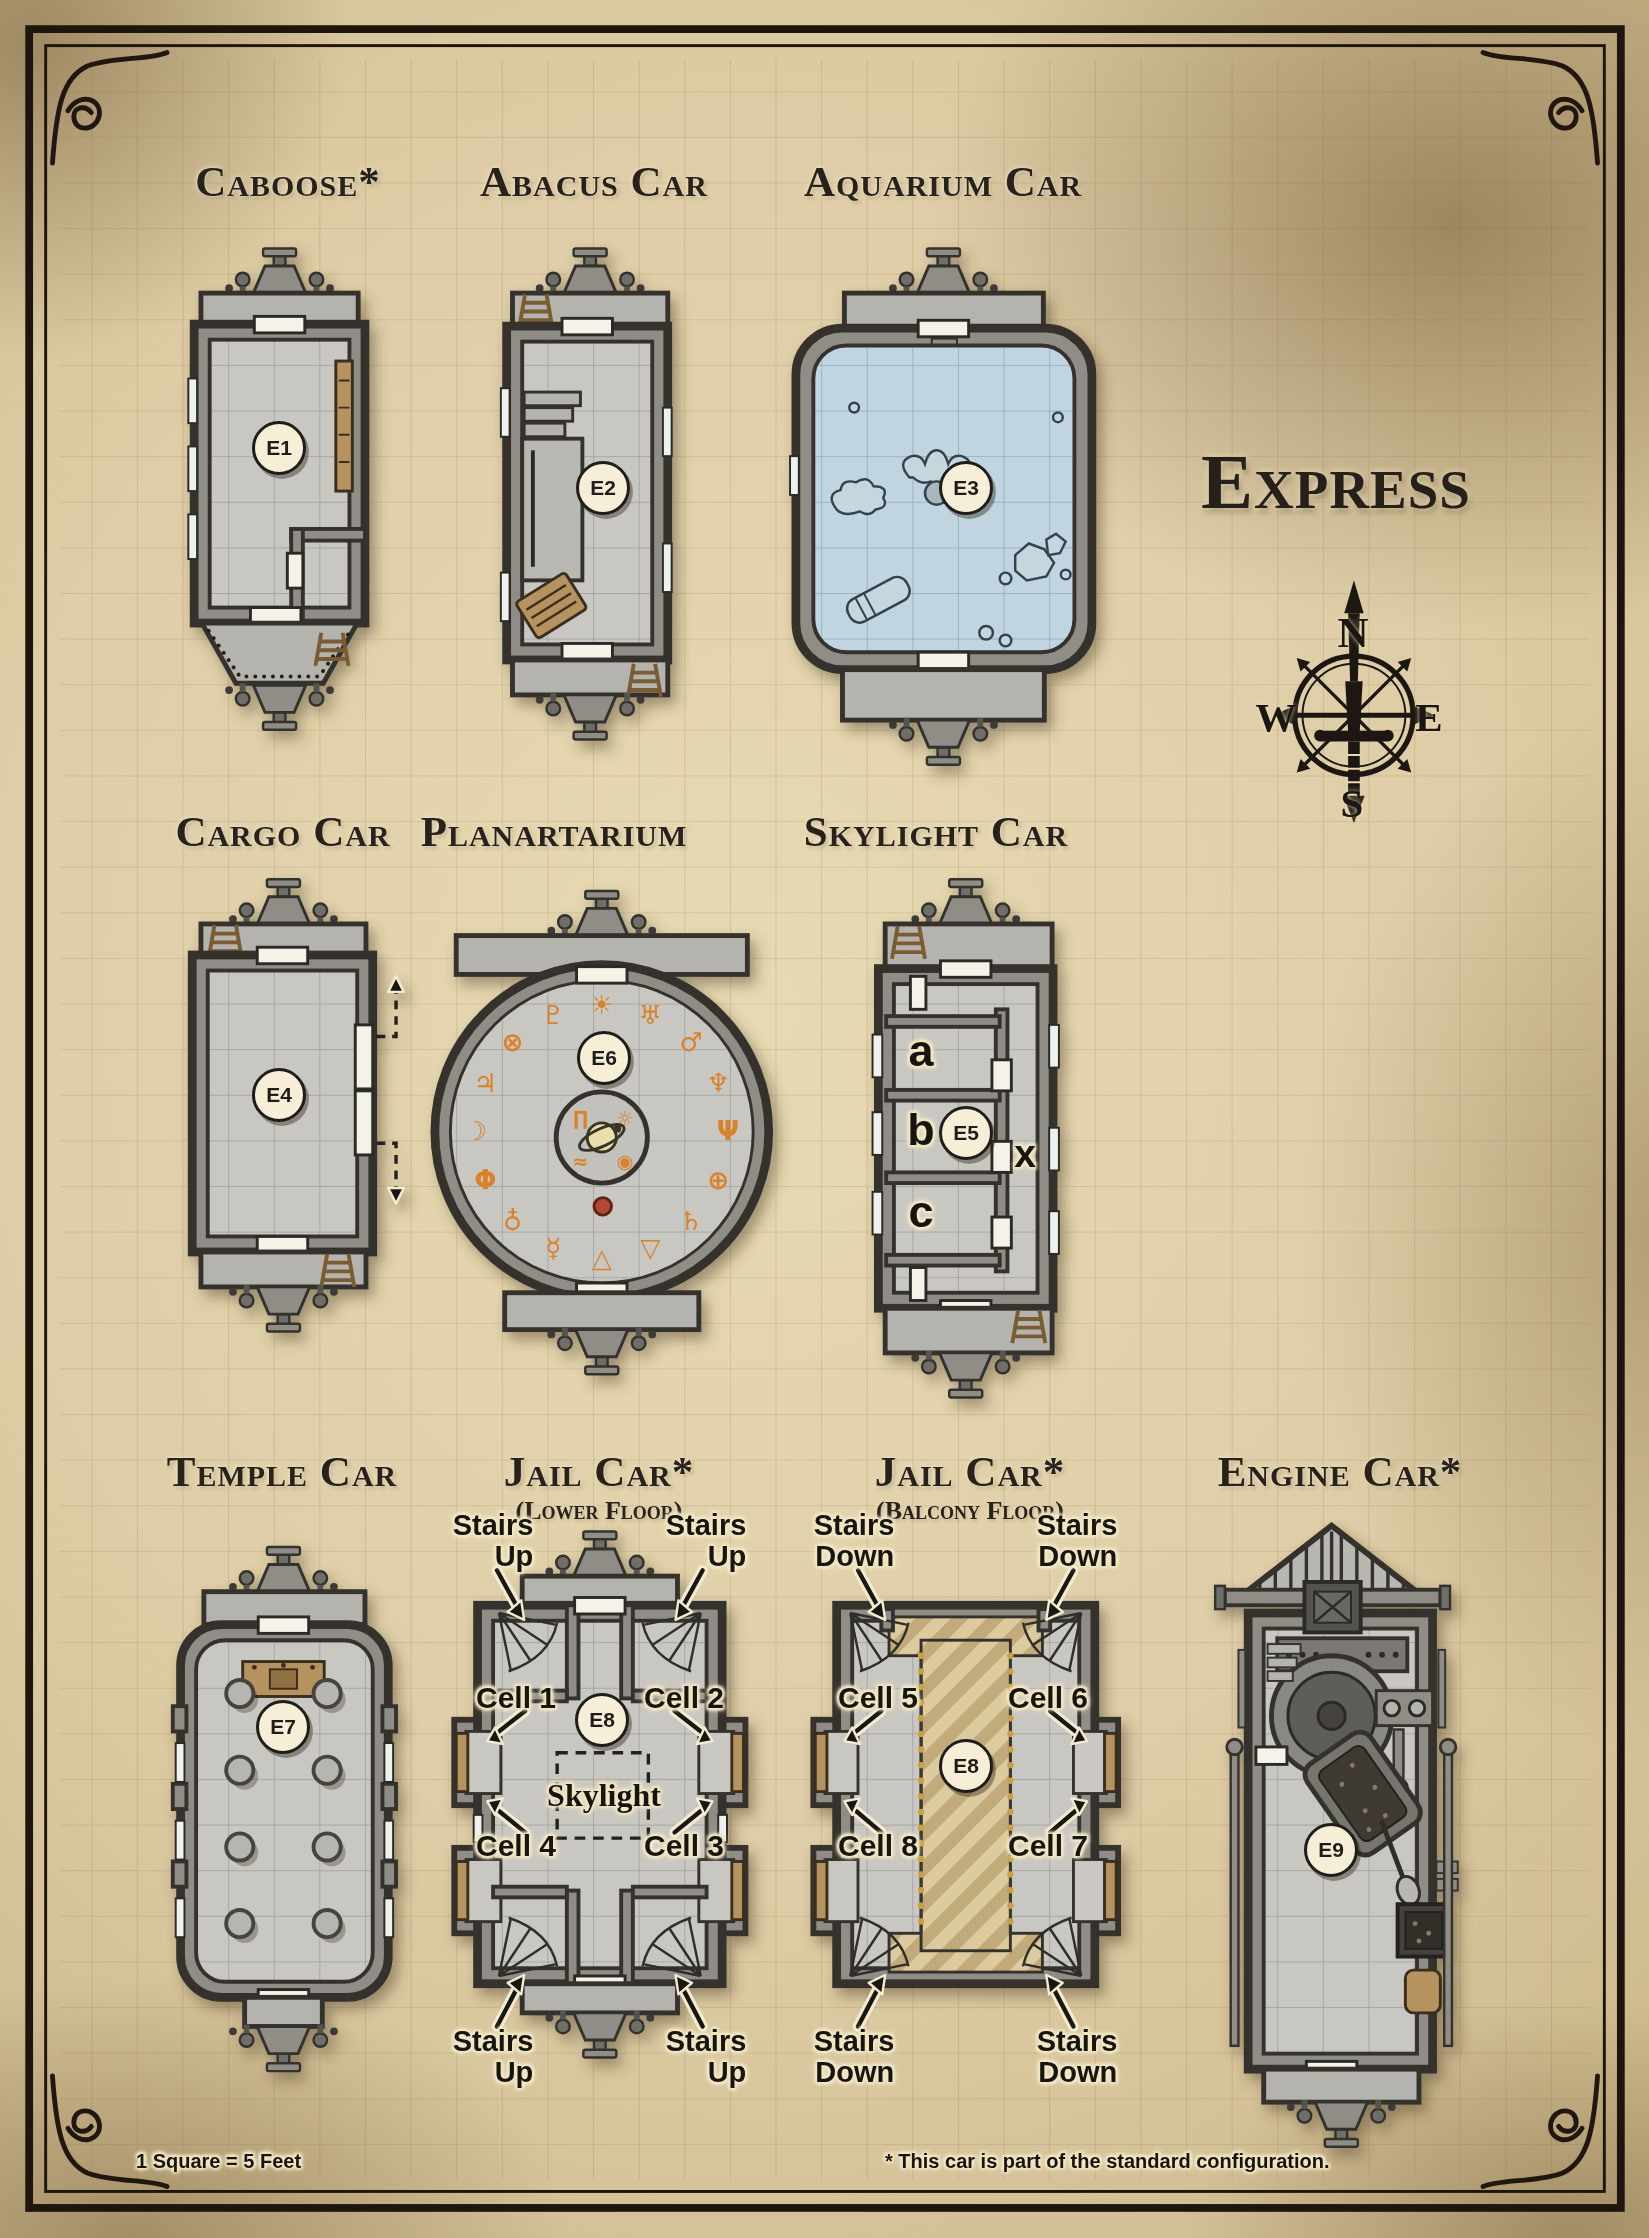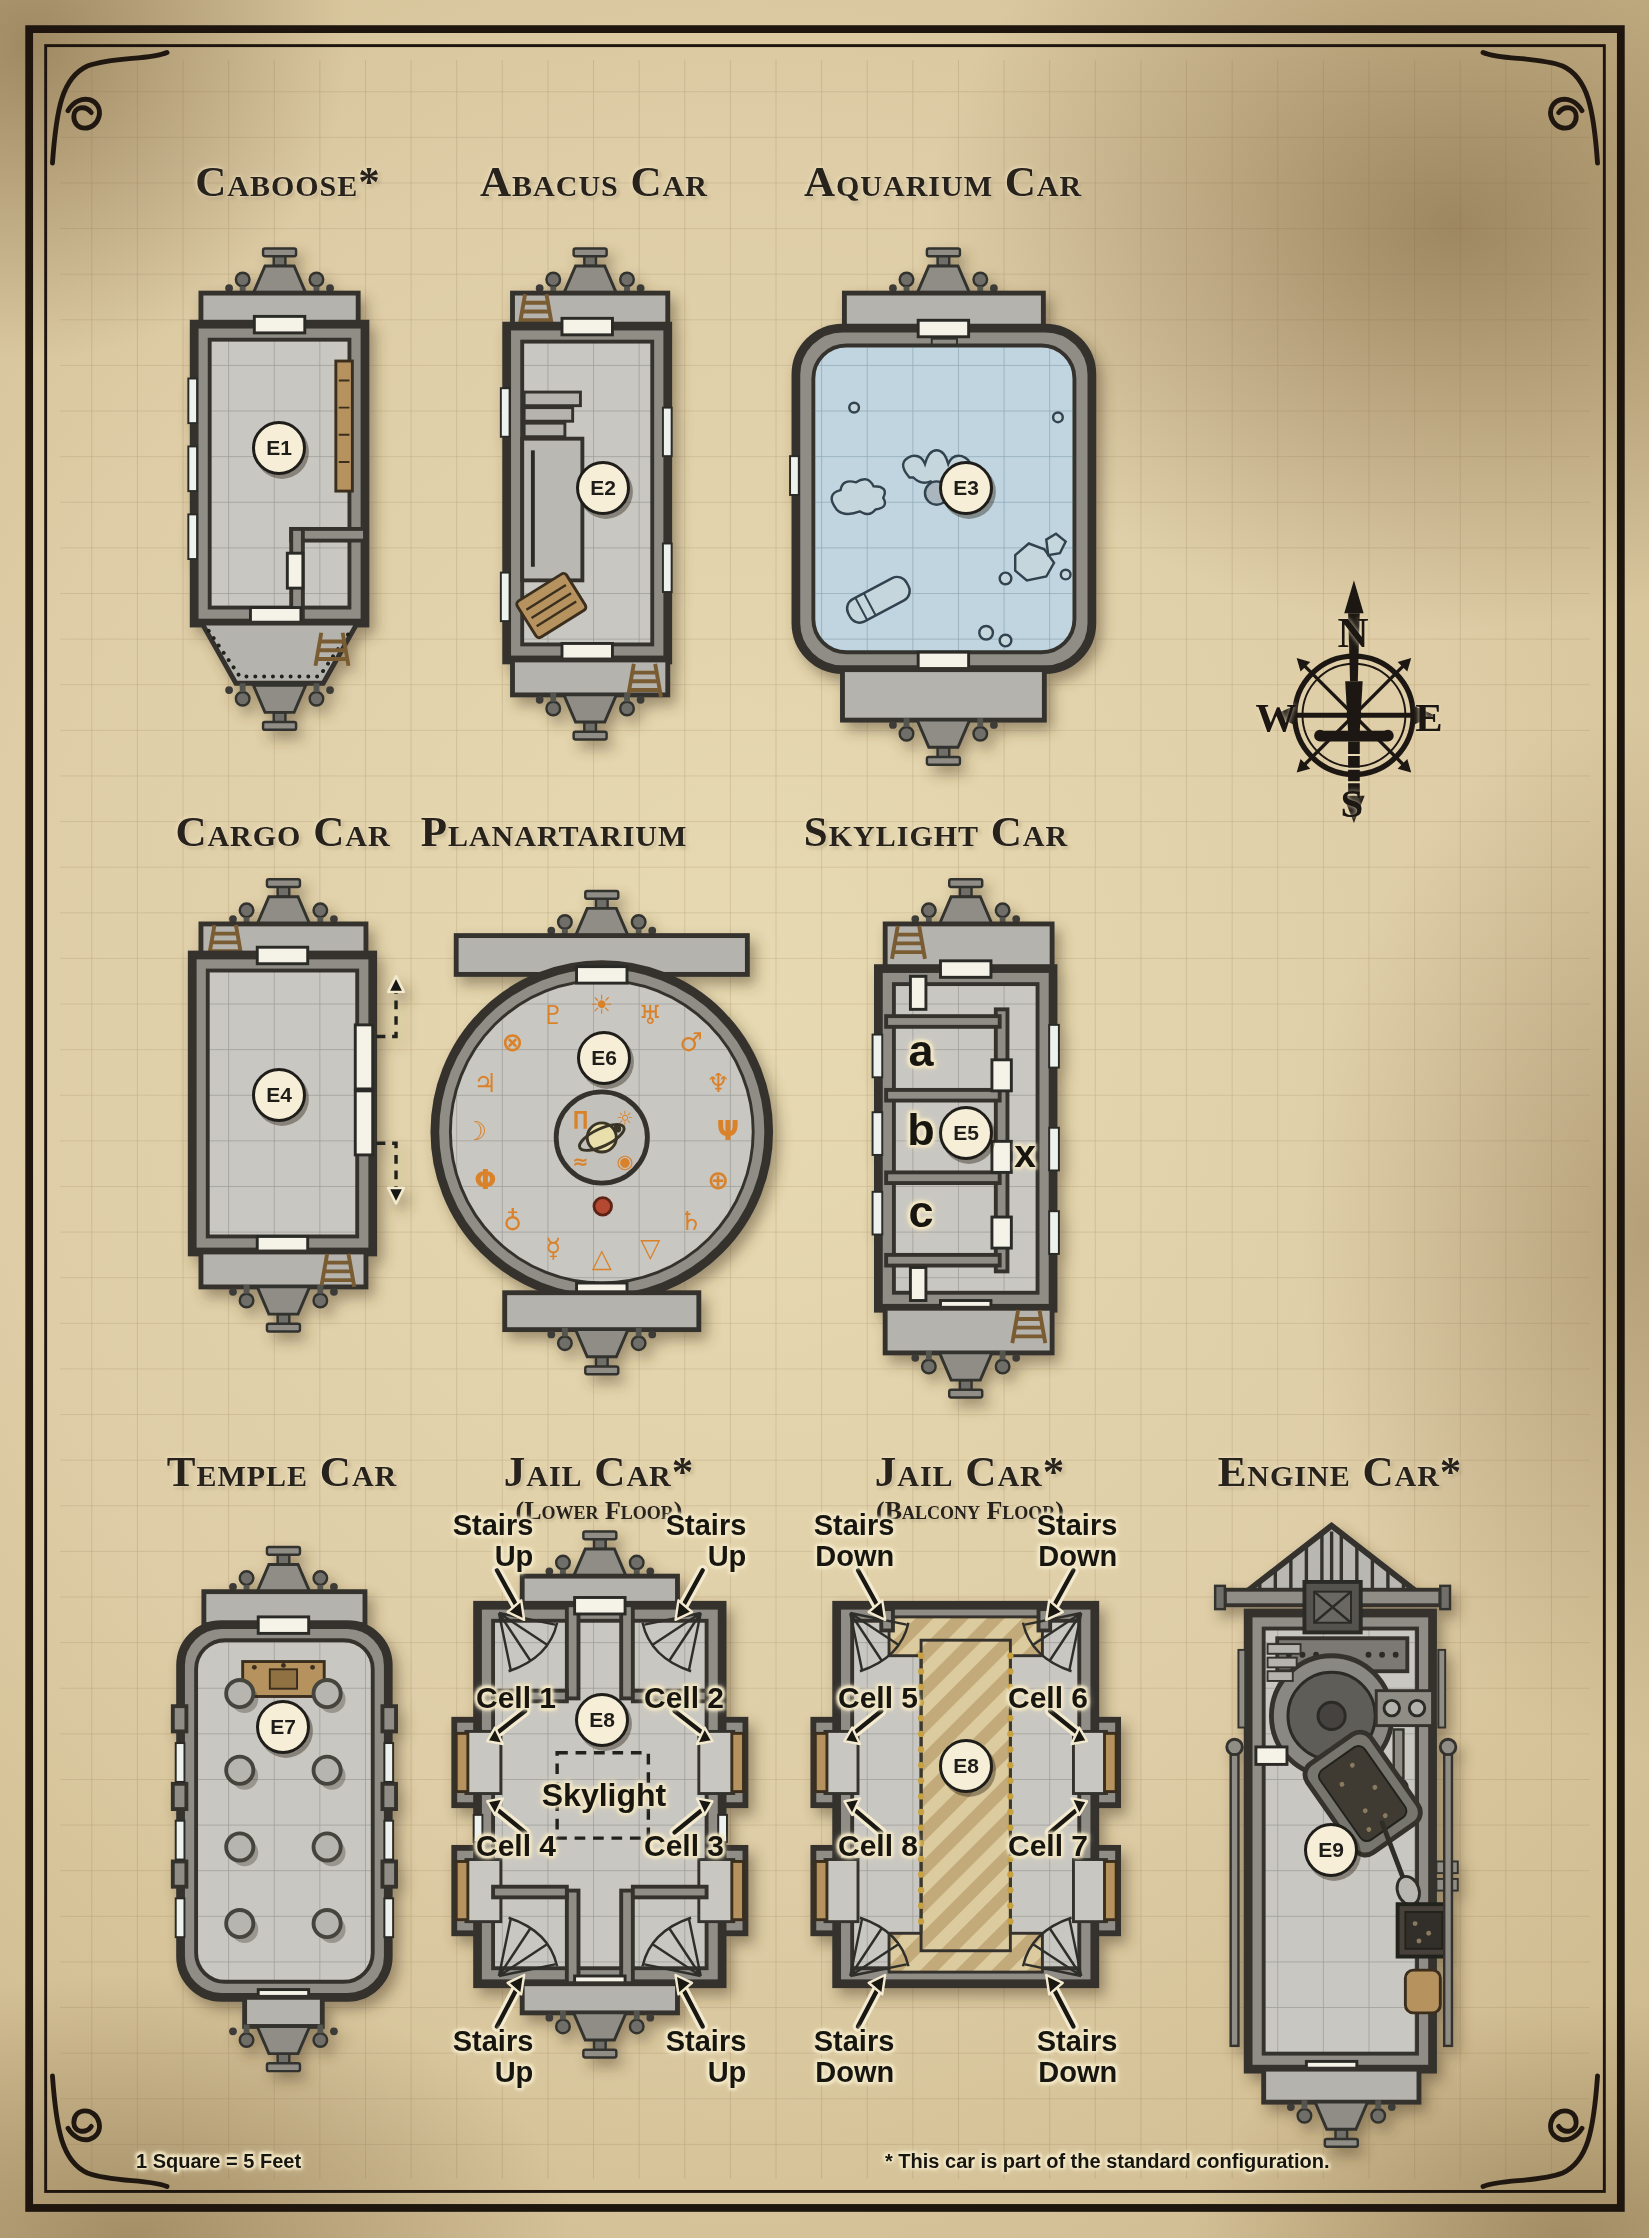--- a/index.html
+++ b/index.html
@@ -31,21 +31,21 @@
     font-family:"Liberation Serif",serif;font-weight:700;font-variant:small-caps;
     font-size:26px;color:#27231c;
     text-shadow:0 0 5.8px rgba(243,230,196,.95),1px 1.9px 2.9px rgba(72,52,26,.3);
   }
   .halo{
     color:#17150f;font-weight:700;
     text-shadow:0 0 3.9px #f2e7c6,0 0 4.9px #f2e7c6,1.9px 1.9px 2.9px #f2e7c6,-1.9px -1.9px 2.9px #f2e7c6,1.9px -1.9px 2.9px #f2e7c6,-1.9px 1.9px 2.9px #f2e7c6,0 0 8.7px #f2e7c6;
   }
   .stair{font-size:29px;line-height:31px;text-align:right;}
   .cell{font-size:30px;}
-  .sky{font-size:32px;}
+  .sky{font-size:32px;font-family:Liberation Serif, serif;}
   .roomletter{font-size:45px;}
   .doormark{font-size:39px;}
   .foot{font-size:20px;transform:translate(0,-50%);}
   .badge{
     position:absolute;width:54px;height:54px;border-radius:50%;
     background:#f6eed6;border:3.9px solid #1e1d19;box-sizing:border-box;
     display:flex;align-items:center;justify-content:center;
     font-size:21px;font-weight:700;color:#1e1d19;
     box-shadow:2.9px 3.9px 0 rgba(40,30,15,.4);
     transform:translate(-50%,-50%);
@@ -566,20 +566,21 @@
         <path class="ab" d="M908,1888 L882,1866"></path>
         <polygon class="ah" points="870,1856 886,1853 878,1870"></polygon>
     <path class="aw" d="M1082,1888 L1108,1866"></path>
         <path class="ab" d="M1082,1888 L1108,1866"></path>
         <polygon class="ah" points="1120,1856 1104,1853 1112,1870"></polygon>
   </g>
 </svg>
 
 <div class="ovl">
 
+  <div class="abs bigt" style="left:1336px;top:482px">Express</div>
 
   <div class="abs t" style="left:288px;top:181px">Caboose*</div>
   <div class="abs t" style="left:594px;top:181px">Abacus Car</div>
   <div class="abs t" style="left:943px;top:181px">Aquarium Car</div>
   <div class="abs t" style="left:283px;top:831px">Cargo Car</div>
   <div class="abs t" style="left:554px;top:831px">Planartarium</div>
   <div class="abs t" style="left:936px;top:831px">Skylight Car</div>
   <div class="abs t" style="left:282px;top:1471px">Temple Car</div>
   <div class="abs t" style="left:599px;top:1471px">Jail Car*</div>
   <div class="abs sub" style="left:599px;top:1511px">(Lower Floor)</div>

